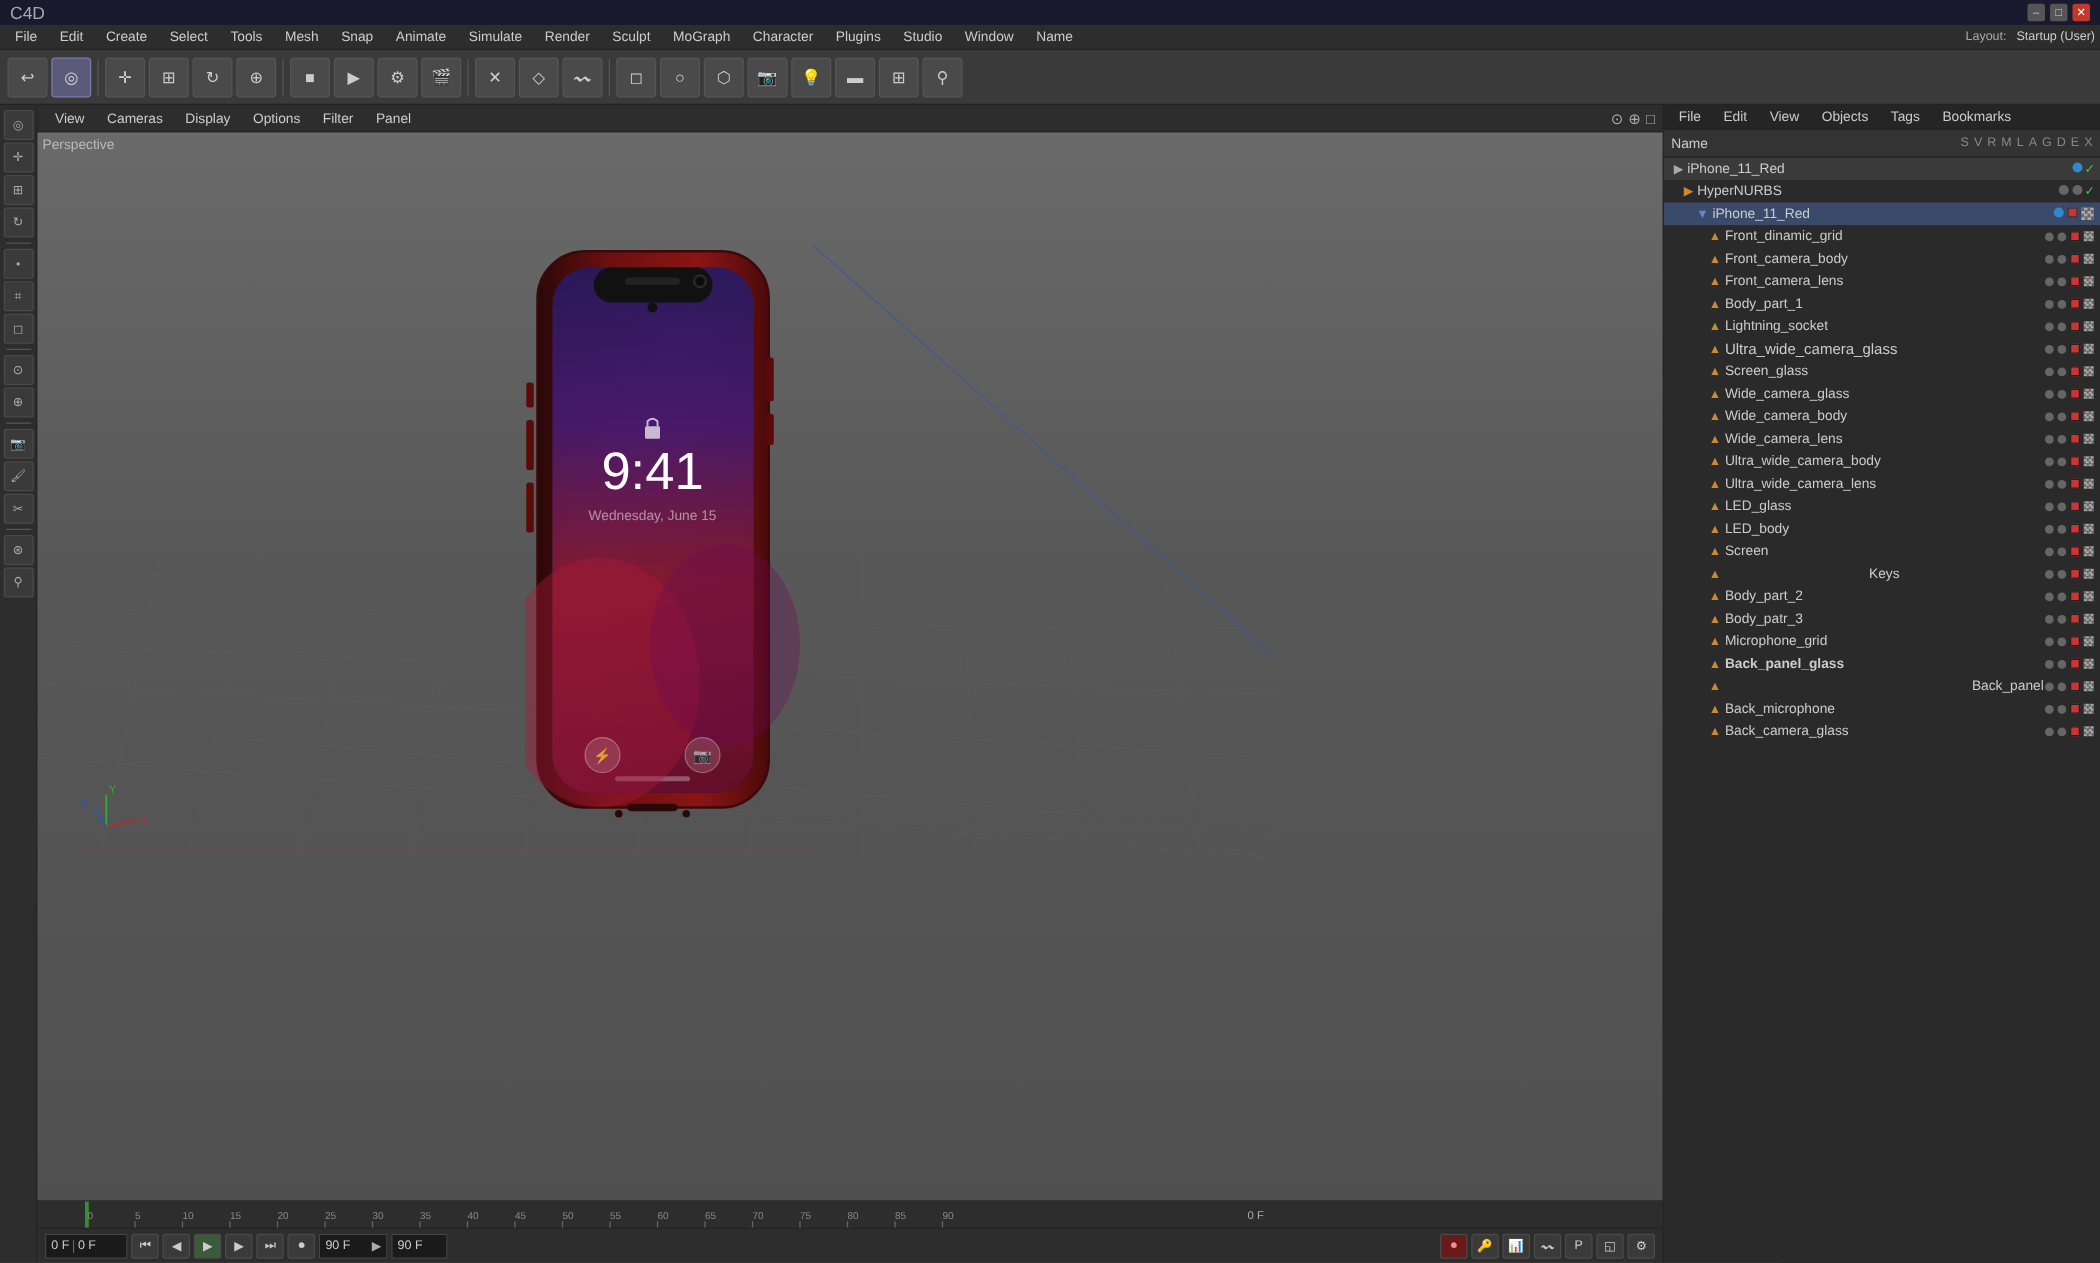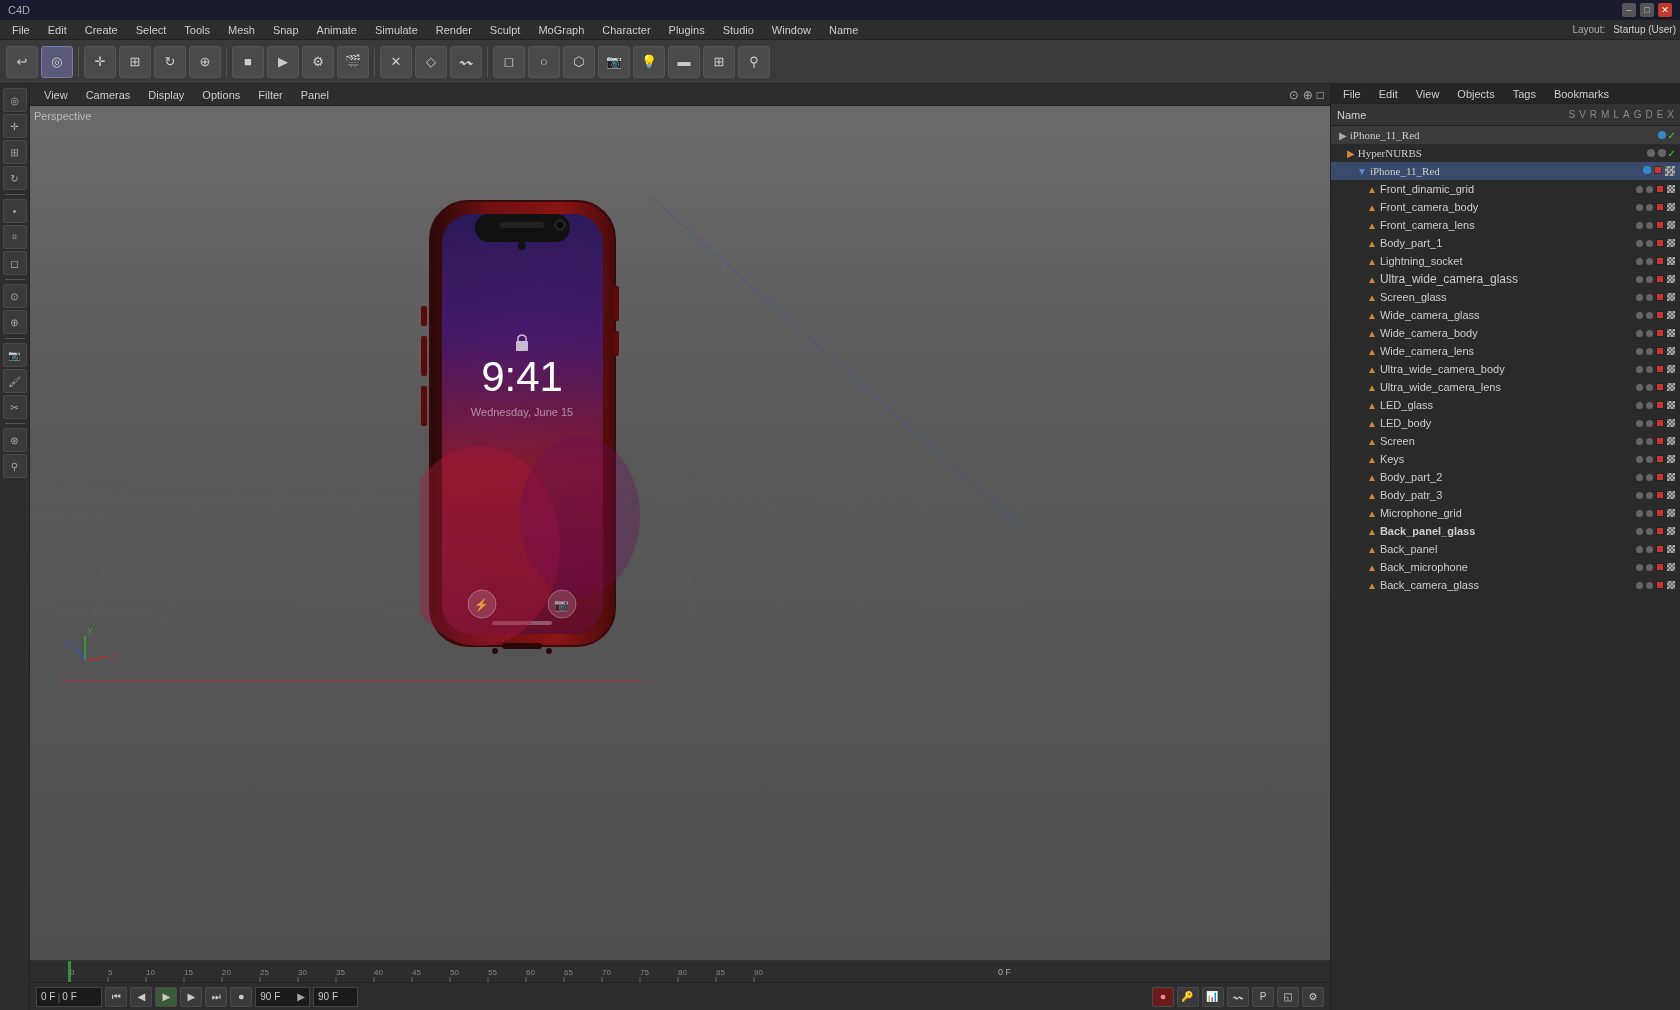--- a/index.html
+++ b/index.html
@@ -97,39 +97,39 @@
     #obj-list {
       flex: 1; overflow-y: auto; background: #2a2a2a;
     }
     .obj-item {
       height: 18px; display: flex; align-items: center; padding: 0 4px; cursor: pointer;
       font-size: 11px; color: #ccc; white-space: nowrap;
     }
     .obj-item.selected { background: #3a4a6a; }
     .obj-item .indent { display: inline-block; }
     .obj-item .obj-icon { margin-right: 3px; font-size: 10px; color: #aaa; }
-    .obj-item .obj-name { flex: 1; overflow: hidden; text-overflow: ellipsis; font-family: Liberation Serif, serif; }
+    .obj-item .obj-name { flex: 1; overflow: hidden; text-overflow: ellipsis; }
     .obj-item .obj-controls { display: flex; gap: 1px; margin-left: auto; }
     .obj-dot { width: 8px; height: 8px; border-radius: 50%; background: #666; }
 
     
     ::-webkit-scrollbar { width: 8px; height: 8px; }
     ::-webkit-scrollbar-track { background: #222; }
     ::-webkit-scrollbar-thumb { background: #555; border-radius: 2px; }
 
     
     #perspective-label {
       position: absolute; top: 4px; left: 4px; color: #bbb; font-size: 11px; pointer-events: none; z-index: 10;
     }
   </style>
 </head>
 <body>
 
 <div id="title-bar">
-  <div style="font-size:11px; color:#aaa;">C4D</div>
+  <div style="font-size:14px; color:#aaa;">C4D</div>
   <div class="win-controls">
     <div class="win-btn minimize">–</div>
     <div class="win-btn maximize">□</div>
     <div class="win-btn close">✕</div>
   </div>
 </div>
 
 <div id="menu-bar">
   <div class="menu-item">File</div>
   <div class="menu-item">Edit</div>
@@ -652,21 +652,21 @@
       <div style="display:flex; gap:1px; align-items:center; margin-left:auto;">
         <div style="width:7px; height:7px; border-radius:50%; background:#666; margin:1px;"></div>
         <div style="width:7px; height:7px; border-radius:50%; background:#666; margin:1px;"></div>
         <div style="width:8px; height:8px; background:#cc3333; border:1px solid #222; margin:1px;"></div>
         <div style="width:8px; height:8px; background: repeating-conic-gradient(#aaa 0% 25%, #666 0% 50%) 0 0/4px 4px; margin:1px;"></div>
       </div>
     </div>
           <div class="obj-item">
       <span style="width:32px; display:inline-block;"></span>
       <span style="color:#cc8833; margin-right:3px; font-size:10px;">▲</span>
-      <span style="flex:1; font-size:11px; color:#ccc; overflow:hidden; text-overflow:ellipsis;">Keys</span>
+      <span style="flex:1; font-size:11px; color:#ccc; overflow:hidden; text-overflow:ellipsis;text-align:center;">Keys</span>
       <div style="display:flex; gap:1px; align-items:center; margin-left:auto;">
         <div style="width:7px; height:7px; border-radius:50%; background:#666; margin:1px;"></div>
         <div style="width:7px; height:7px; border-radius:50%; background:#666; margin:1px;"></div>
         <div style="width:8px; height:8px; background:#cc3333; border:1px solid #222; margin:1px;"></div>
         <div style="width:8px; height:8px; background: repeating-conic-gradient(#aaa 0% 25%, #666 0% 50%) 0 0/4px 4px; margin:1px;"></div>
       </div>
     </div>
           <div class="obj-item">
       <span style="width:32px; display:inline-block;"></span>
       <span style="color:#cc8833; margin-right:3px; font-size:10px;">▲</span>
@@ -707,21 +707,21 @@
       <div style="display:flex; gap:1px; align-items:center; margin-left:auto;">
         <div style="width:7px; height:7px; border-radius:50%; background:#666; margin:1px;"></div>
         <div style="width:7px; height:7px; border-radius:50%; background:#666; margin:1px;"></div>
         <div style="width:8px; height:8px; background:#cc3333; border:1px solid #222; margin:1px;"></div>
         <div style="width:8px; height:8px; background: repeating-conic-gradient(#aaa 0% 25%, #666 0% 50%) 0 0/4px 4px; margin:1px;"></div>
       </div>
     </div>
           <div class="obj-item">
       <span style="width:32px; display:inline-block;"></span>
       <span style="color:#cc8833; margin-right:3px; font-size:10px;">▲</span>
-      <span style="flex:1; font-size:11px; color:#ccc; overflow:hidden; text-overflow:ellipsis;">Back_panel</span>
+      <span style="flex:1; font-size:11px; color:#ccc; overflow:hidden; text-overflow:ellipsis;text-align:right;">Back_panel</span>
       <div style="display:flex; gap:1px; align-items:center; margin-left:auto;">
         <div style="width:7px; height:7px; border-radius:50%; background:#666; margin:1px;"></div>
         <div style="width:7px; height:7px; border-radius:50%; background:#666; margin:1px;"></div>
         <div style="width:8px; height:8px; background:#cc3333; border:1px solid #222; margin:1px;"></div>
         <div style="width:8px; height:8px; background: repeating-conic-gradient(#aaa 0% 25%, #666 0% 50%) 0 0/4px 4px; margin:1px;"></div>
       </div>
     </div>
           <div class="obj-item">
       <span style="width:32px; display:inline-block;"></span>
       <span style="color:#cc8833; margin-right:3px; font-size:10px;">▲</span>

